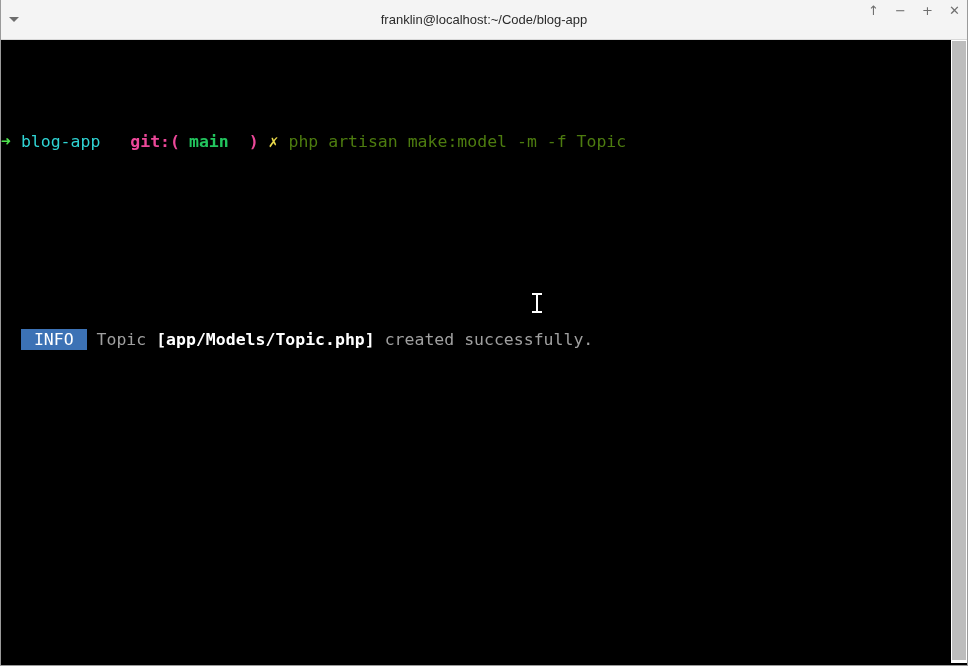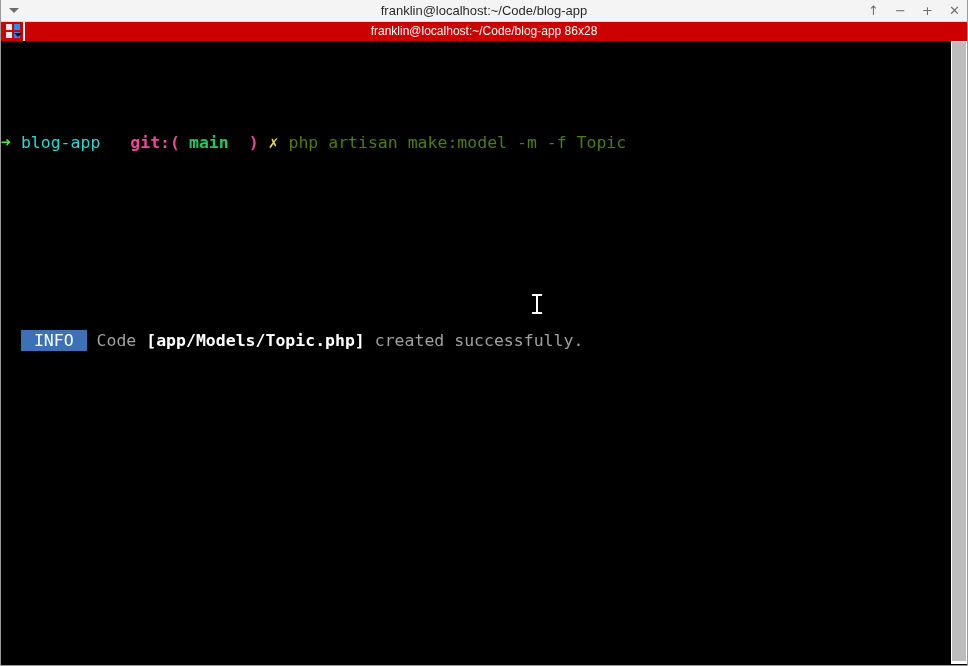--- a/index.html
+++ b/index.html
@@ -21,21 +21,21 @@
     background: #000;
     border-left: 1px solid #9a9a9a;
     border-right: 1px solid #9a9a9a;
     border-bottom: 1px solid #9a9a9a;
     overflow: hidden;
   }
 
   
   .titlebar {
     position: relative;
-    height: 22px;
+    height: 40px;
     background: #f4f4f4;
     border-bottom: 1px solid #d8d8d8;
     display: flex;
     align-items: center;
     box-sizing: border-box;
   }
   .titlebar-menu-btn {
     width: 26px;
     height: 21px;
     display: flex;
@@ -227,44 +227,31 @@
     </div>
     <div class="titlebar-title">franklin@localhost:~/Code/blog-app</div>
     <div class="titlebar-buttons">
       <span class="tb-btn">↑</span>
       <span class="tb-btn">−</span>
       <span class="tb-btn">+</span>
       <span class="tb-btn">✕</span>
     </div>
   </div>
 
-  <div class="tabbar">
-    <div class="tabbar-icon">
-      <span class="tab-icon-grid">
-        <i class="q1"></i>
-          <i class="q2"></i>
-          <i class="q3"></i>
-          <i class="q4"></i>
-        <span class="tab-icon-arrow"></span>
-      </span>
-    </div>
-    <div class="tab-sep"></div>
-    <div class="tabbar-title">franklin@localhost:~/Code/blog-app 86x28</div>
-  </div>
 
   <div class="terminal">
     <div class="term-content">
 
       
       <div class="line"><span class="c-arrow">➜</span> <span class="c-cyan">blog-app</span> <span class="c-blue">git:(</span><span class="c-red">main</span><span class="c-blue">)</span> <span class="c-yellow">✗</span> <span class="c-cmd">php artisan make:model -m -f Topic</span></div>
 
       <div class="line blank"></div>
 
       
-      <div class="line">  <span class="badge-info">INFO</span> <span class="c-dim">Code</span> <span class="c-white">[app/Models/Topic.php]</span> <span class="c-dim">created successfully.</span></div>
+      <div class="line">  <span class="badge-info">INFO</span> <span class="c-dim">Topic</span> <span class="c-white">[app/Models/Topic.php]</span> <span class="c-dim">created successfully.</span></div>
 
       <div class="line blank"></div>
 
       
 
       <div class="line blank"></div>
 
       
       
 

